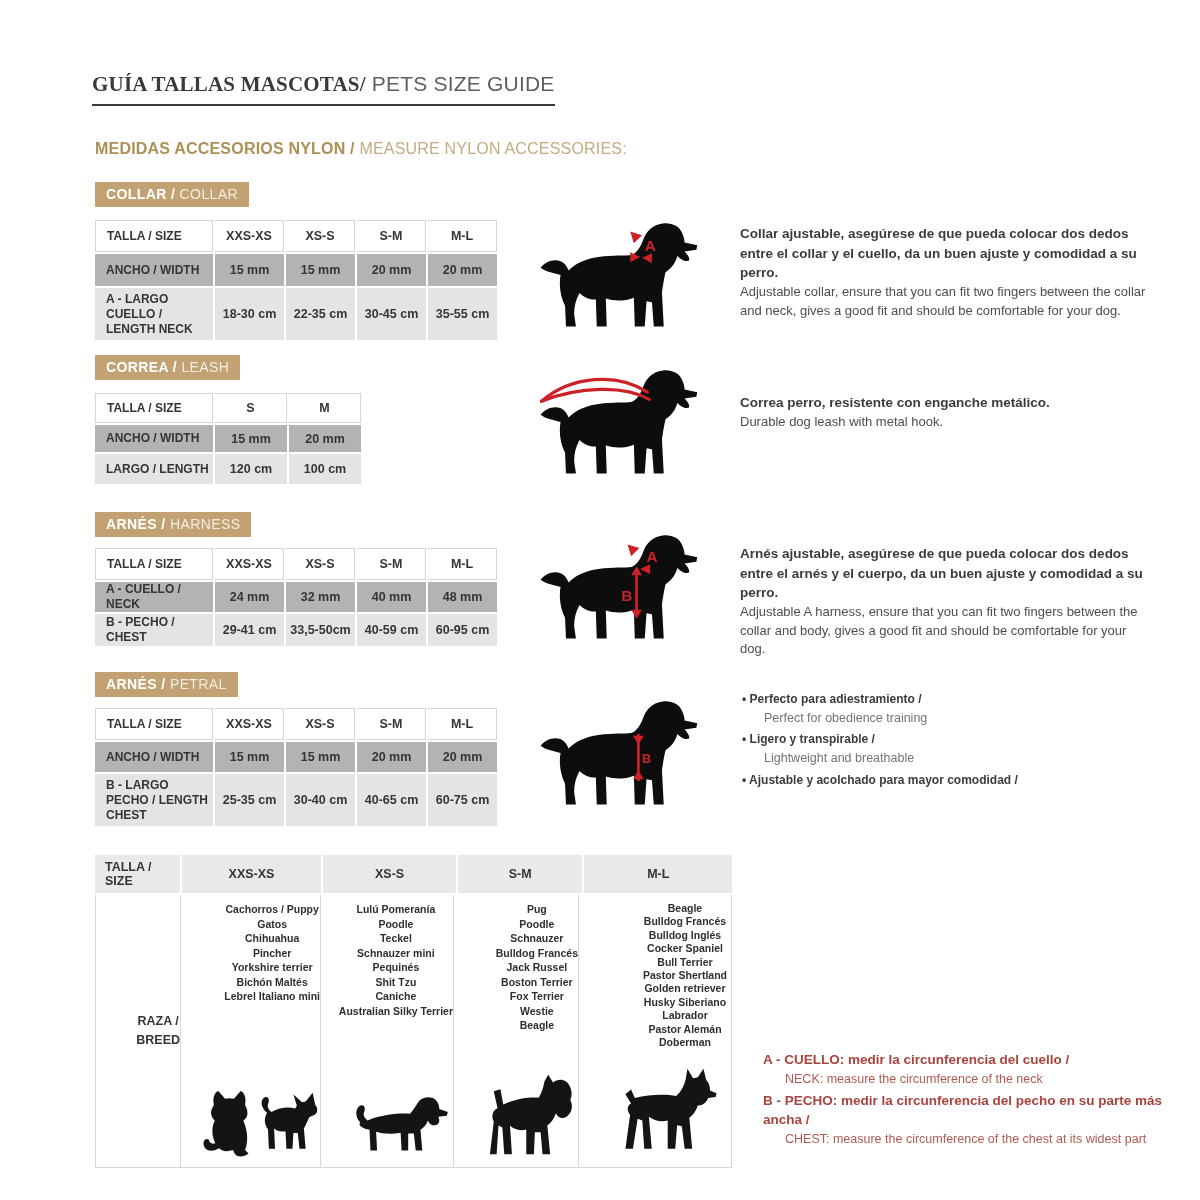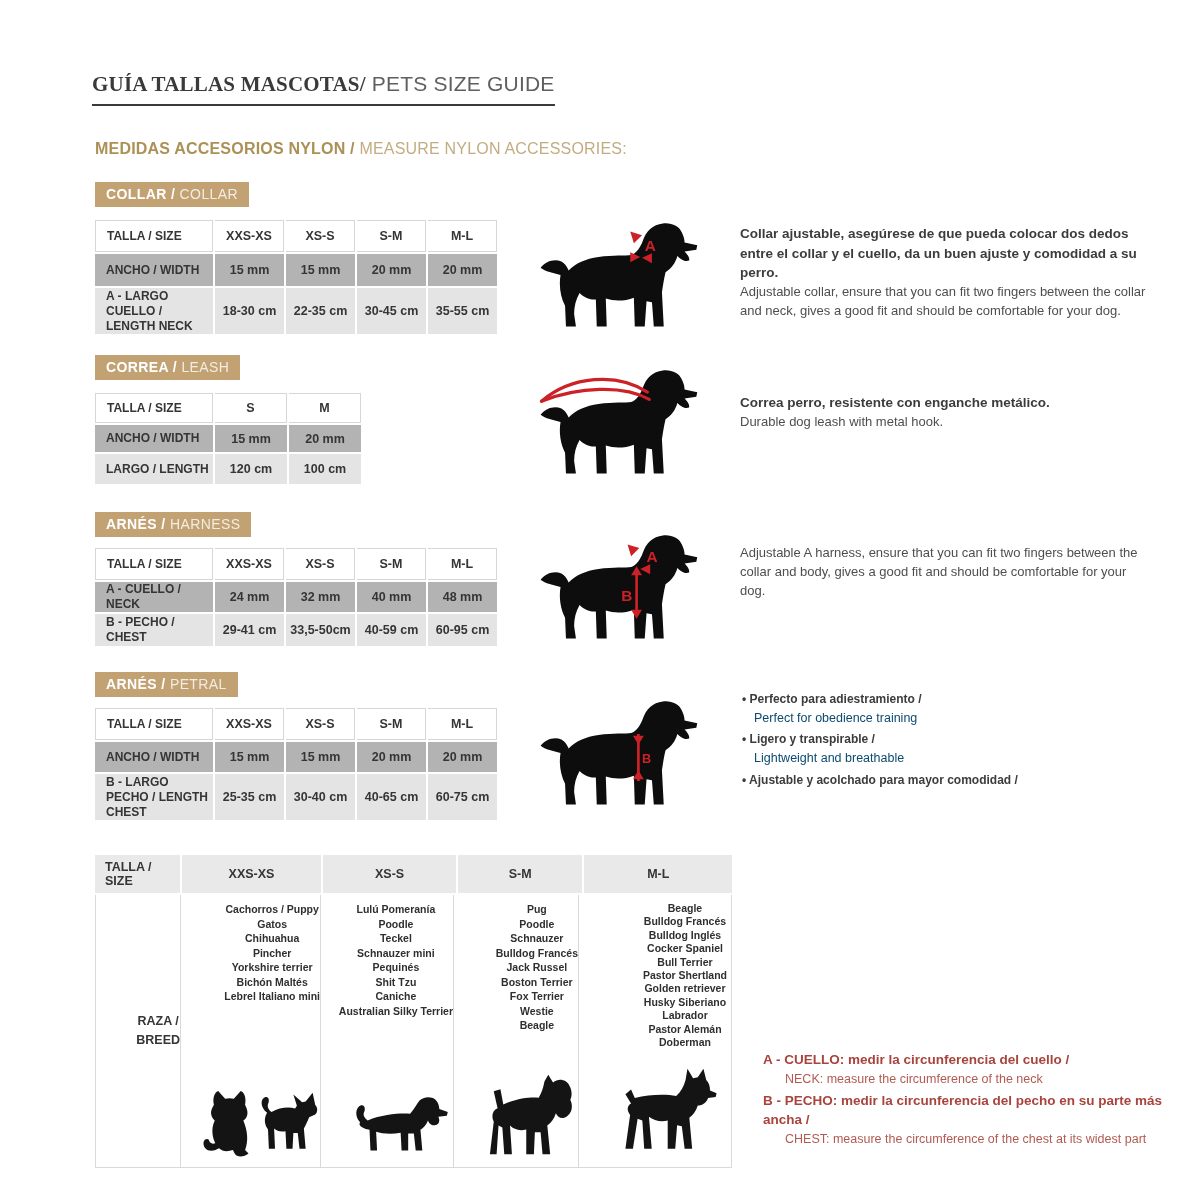--- a/index.html
+++ b/index.html
@@ -26,30 +26,30 @@
   .tr{display:flex;gap:2px;}
   .td{display:flex;align-items:center;box-sizing:border-box;font-weight:bold;font-size:12.5px;color:#353535;}
   .td.label{width:118px;padding-left:11px;font-size:12px;line-height:1.25;text-align:left;}
   .td.val{width:69px;justify-content:center;text-align:center;}
   .leash .td.val{width:72px;}
   .tr.head{height:32px;}
   .tr.head .td{background:#fff;border:1px solid #d6d6d6;border-left:none;}
   .tr.head .td.label{border-left:1px solid #d6d6d6;}
   .tr.dark .td{background:#b3b3b3;}
   .tr.light .td{background:#e4e4e4;}
-  .tr.r32{height:32px;} .tr.r30{height:30px;} .tr.r27{height:27px;} .tr.r46{height:46px;}
+  .tr.r32{height:32px;} .tr.r30{height:30px;} .tr.r27{height:27px;} .tr.r46{height:52px;}
 
   
   .desc{position:absolute;left:740px;width:408px;}
   .desc .es{font-weight:bold;color:#3c3c3c;font-size:13.5px;line-height:1.45;}
   .desc .en{font-weight:normal;color:#4e4e4e;font-size:13px;line-height:1.45;}
   .bullets{position:absolute;left:742px;width:410px;}
   .bullet-es{font-weight:bold;color:#3c3c3c;font-size:12px;line-height:1.55;}
   .bullet-es::before{content:"• ";}
-  .bullet-en{font-weight:normal;color:#0c4a6e;font-size:12.5px;line-height:1.5;margin-left:12px;margin-bottom:3px;}
+  .bullet-en{font-weight:normal;color:#737373;font-size:12.5px;line-height:1.5;margin-left:22px;margin-bottom:3px;}
 
   
   .dog{position:absolute;}
   .dog .body{fill:#0d0d0d;}
   .dog .red{fill:#cb2127;}
   .dog .redline{fill:none;stroke:#cb2127;stroke-width:3.5;stroke-linecap:round;}
   .dog text{fill:#cb2127;font-weight:bold;font-size:17px;font-family:"Liberation Sans",sans-serif;}
 
   
   .breed-table{position:absolute;left:95px;top:855px;width:637px;}
@@ -197,20 +197,21 @@
     <use class="body" href="#dog-shape"></use>
     <path class="red" d="M100,18 L113,22 L104,31 Z"></path>
     <text x="121" y="37">A</text>
     <path class="red" d="M125,40 L114,45 L125,51 Z"></path>
     <rect class="red" x="108.5" y="48" width="3" height="46"></rect>
     <path class="red" d="M104,52 L110,42 L116,52 Z"></path>
     <path class="red" d="M104,90 L110,100 L116,90 Z"></path>
     <text x="93" y="80">B</text>
   </svg>
   <div class="desc" style="top:544px">
+    <div class="es">Arnés ajustable, asegúrese de que pueda colocar dos dedos entre el arnés y el cuerpo, da un buen ajuste y comodidad a su perro.</div>
     <div class="en">Adjustable A harness, ensure that you can fit two fingers between the collar and body, gives a good fit and should be comfortable for your dog.</div>
   </div>
 
   <div class="badge" style="top:672px">
     <span class="es">ARNÉS /</span>
     <span class="en">PETRAL</span>
   </div>
   <div class="size-table" style="top:708px">
     <div class="tr head r32">
       <div class="td label">TALLA / SIZE</div>

